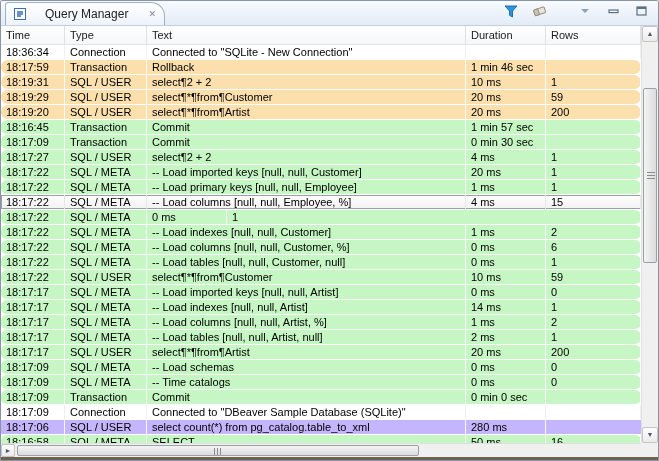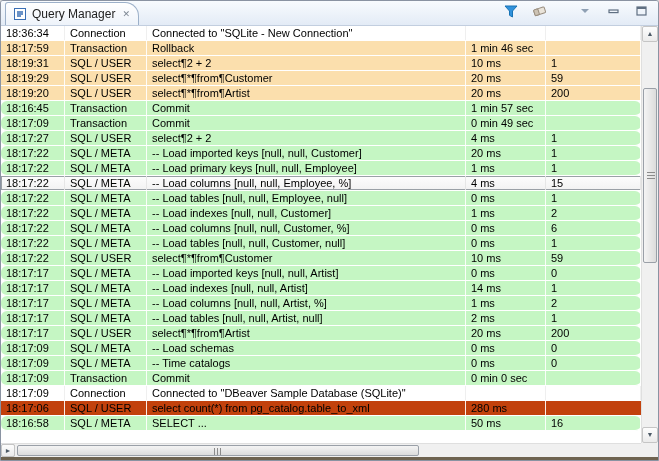--- a/index.html
+++ b/index.html
@@ -7,21 +7,21 @@
   body{font-family:"Liberation Sans","DejaVu Sans",sans-serif;}
 
   .window{position:relative;width:659px;height:461px;background:#fff;
     border:1px solid #8a93a2;border-radius:3px 3px 0 0;overflow:hidden;
     box-shadow:inset 0 0 0 1px #dfe6f0;}
 
   
   .tabbar{height:25px;display:flex;align-items:flex-end;
     background:linear-gradient(#f8fbfe,#e3ebf6);
     border-bottom:1px solid #c2cedf;}
-  .tab{height:23px;margin-left:4px;padding:0 8px 0 6px;display:flex;align-items:center;gap:5px;
+  .tab{height:23px;margin-left:4px;padding:0 8px 0 6px;display:flex;align-items:center;gap:18px;
     background:linear-gradient(#ffffff,#eef3fa);
     border:1px solid #9cb0c9;border-bottom:none;border-radius:3px 14px 0 0;}
   .tab-label{font-size:12px;color:#222;padding-bottom:1px;}
   .tab-close{font-size:9px;color:#7d8793;margin-left:2px;cursor:pointer;}
   .toolbar{margin-left:auto;display:flex;align-items:center;gap:10px;padding:0 8px 6px 0;}
   .tbtn{display:flex;align-items:center;justify-content:center;width:18px;height:16px;cursor:pointer;}
   .tb-gap{width:8px;}
 
   
   .content{display:flex;height:417px;}
@@ -37,23 +37,23 @@
     border-right:1px solid rgba(255,255,255,.9);overflow:hidden;white-space:nowrap;}
 
   .c-time{width:64px;flex:none;}
   .c-type{width:82px;flex:none;}
   .c-text{width:319px;flex:none;}
   .c-duration{width:80px;flex:none;}
   .c-rows{flex:1;}
 
   .state-white{background:#ffffff;}
   .state-white .cell{border-right-color:#efefef;}
-  .state-orange{background:#fbdfad;}
+  .state-orange{background:#fbdfad;border-radius:7px;}
   .state-green{background:#c5f6c3;border-radius:6px;}
-  .state-red{background:#c2410c;align-items:center;}
+  .state-red{background:#c4b5fd;align-items:center;}
   .state-selected{background:linear-gradient(#fdfdfd,#f2f2f2);
     box-shadow:inset 0 0 0 1px #9aa0a6;}
   .state-selected .cell{border-right-color:#e6e6e6;}
 
   
   .vscroll{width:17px;flex:none;background:#f0f0f0;position:relative;
     border-left:1px solid #dfdfdf;}
   .sbtn{position:absolute;left:0;width:16px;height:16px;
     background:linear-gradient(#fdfdfd,#ebebeb);border:1px solid #c5c5c5;border-radius:2px;
     color:#4d5a66;font-size:7px;line-height:14px;text-align:center;cursor:pointer;}
@@ -123,20 +123,27 @@
         <svg width="11" height="10" viewBox="0 0 11 10">
           <rect x="1" y="1" width="9" height="8" fill="none" stroke="#5f6f82" stroke-width="1.2"></rect>
           <line x1="1" y1="2" x2="10" y2="2" stroke="#5f6f82" stroke-width="2"></line>
         </svg>
       </span>
     </div>
   </div>
 
   <div class="content">
     <div class="grid">
+      <div class="grid-header">
+        <div class="hcell c-time">Time</div>
+        <div class="hcell c-type">Type</div>
+        <div class="hcell c-text">Text</div>
+        <div class="hcell c-duration">Duration</div>
+        <div class="hcell c-rows">Rows</div>
+      </div>
       <div class="grid-body">
           <div class="row state-white">
     <div class="cell c-time">18:36:34</div>
     <div class="cell c-type">Connection</div>
     <div class="cell c-text">Connected to "SQLite - New Connection"</div>
     <div class="cell c-duration"></div>
     <div class="cell c-rows"></div>
   </div>
           <div class="row state-orange">
     <div class="cell c-time">18:17:59</div>
@@ -170,21 +177,21 @@
     <div class="cell c-time">18:16:45</div>
     <div class="cell c-type">Transaction</div>
     <div class="cell c-text">Commit</div>
     <div class="cell c-duration">1 min 57 sec</div>
     <div class="cell c-rows"></div>
   </div>
           <div class="row state-green">
     <div class="cell c-time">18:17:09</div>
     <div class="cell c-type">Transaction</div>
     <div class="cell c-text">Commit</div>
-    <div class="cell c-duration">0 min 49 sec</div>
+    <div class="cell c-duration">0 min 30 sec</div>
     <div class="cell c-rows"></div>
   </div>
           <div class="row state-green">
     <div class="cell c-time">18:17:27</div>
     <div class="cell c-type">SQL / USER</div>
     <div class="cell c-text">select¶2 + 2</div>
     <div class="cell c-duration">4 ms</div>
     <div class="cell c-rows">1</div>
   </div>
           <div class="row state-green">
@@ -204,21 +211,20 @@
           <div class="row state-selected">
     <div class="cell c-time">18:17:22</div>
     <div class="cell c-type">SQL / META</div>
     <div class="cell c-text">-- Load columns [null, null, Employee, %]</div>
     <div class="cell c-duration">4 ms</div>
     <div class="cell c-rows">15</div>
   </div>
           <div class="row state-green">
     <div class="cell c-time">18:17:22</div>
     <div class="cell c-type">SQL / META</div>
-    <div class="cell c-text">-- Load tables [null, null, Employee, null]</div>
     <div class="cell c-duration">0 ms</div>
     <div class="cell c-rows">1</div>
   </div>
           <div class="row state-green">
     <div class="cell c-time">18:17:22</div>
     <div class="cell c-type">SQL / META</div>
     <div class="cell c-text">-- Load indexes [null, null, Customer]</div>
     <div class="cell c-duration">1 ms</div>
     <div class="cell c-rows">2</div>
   </div>

